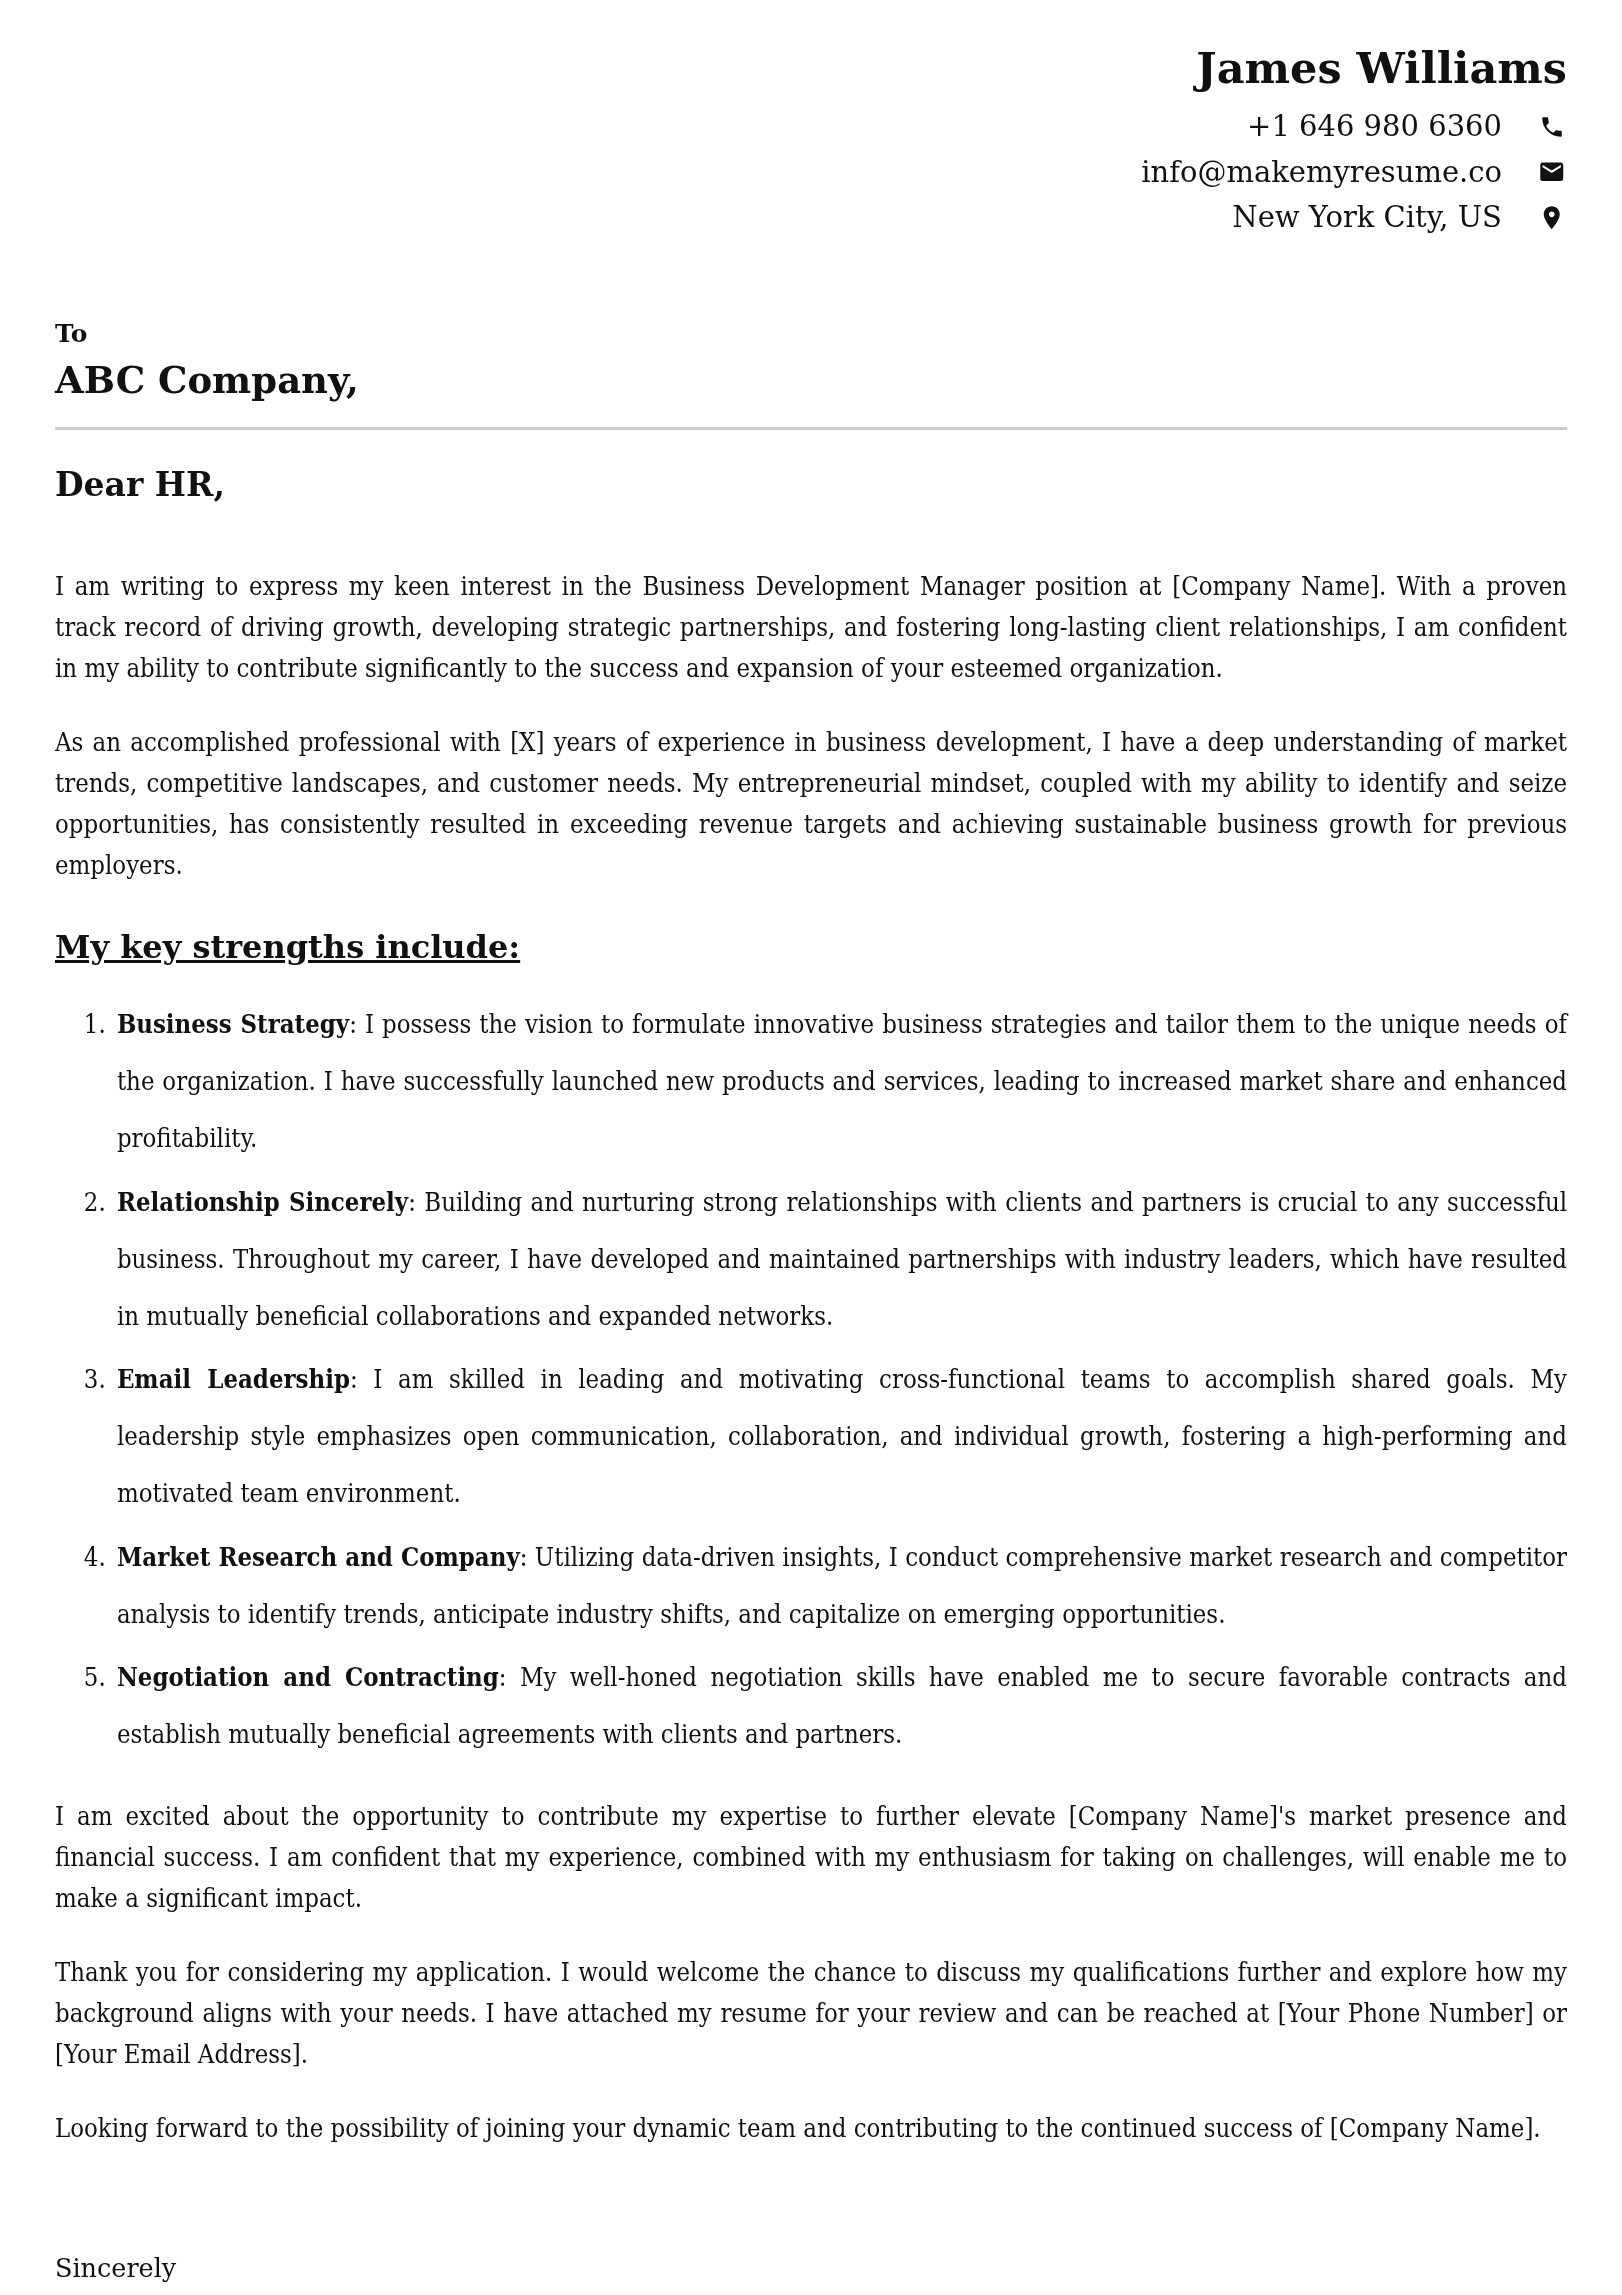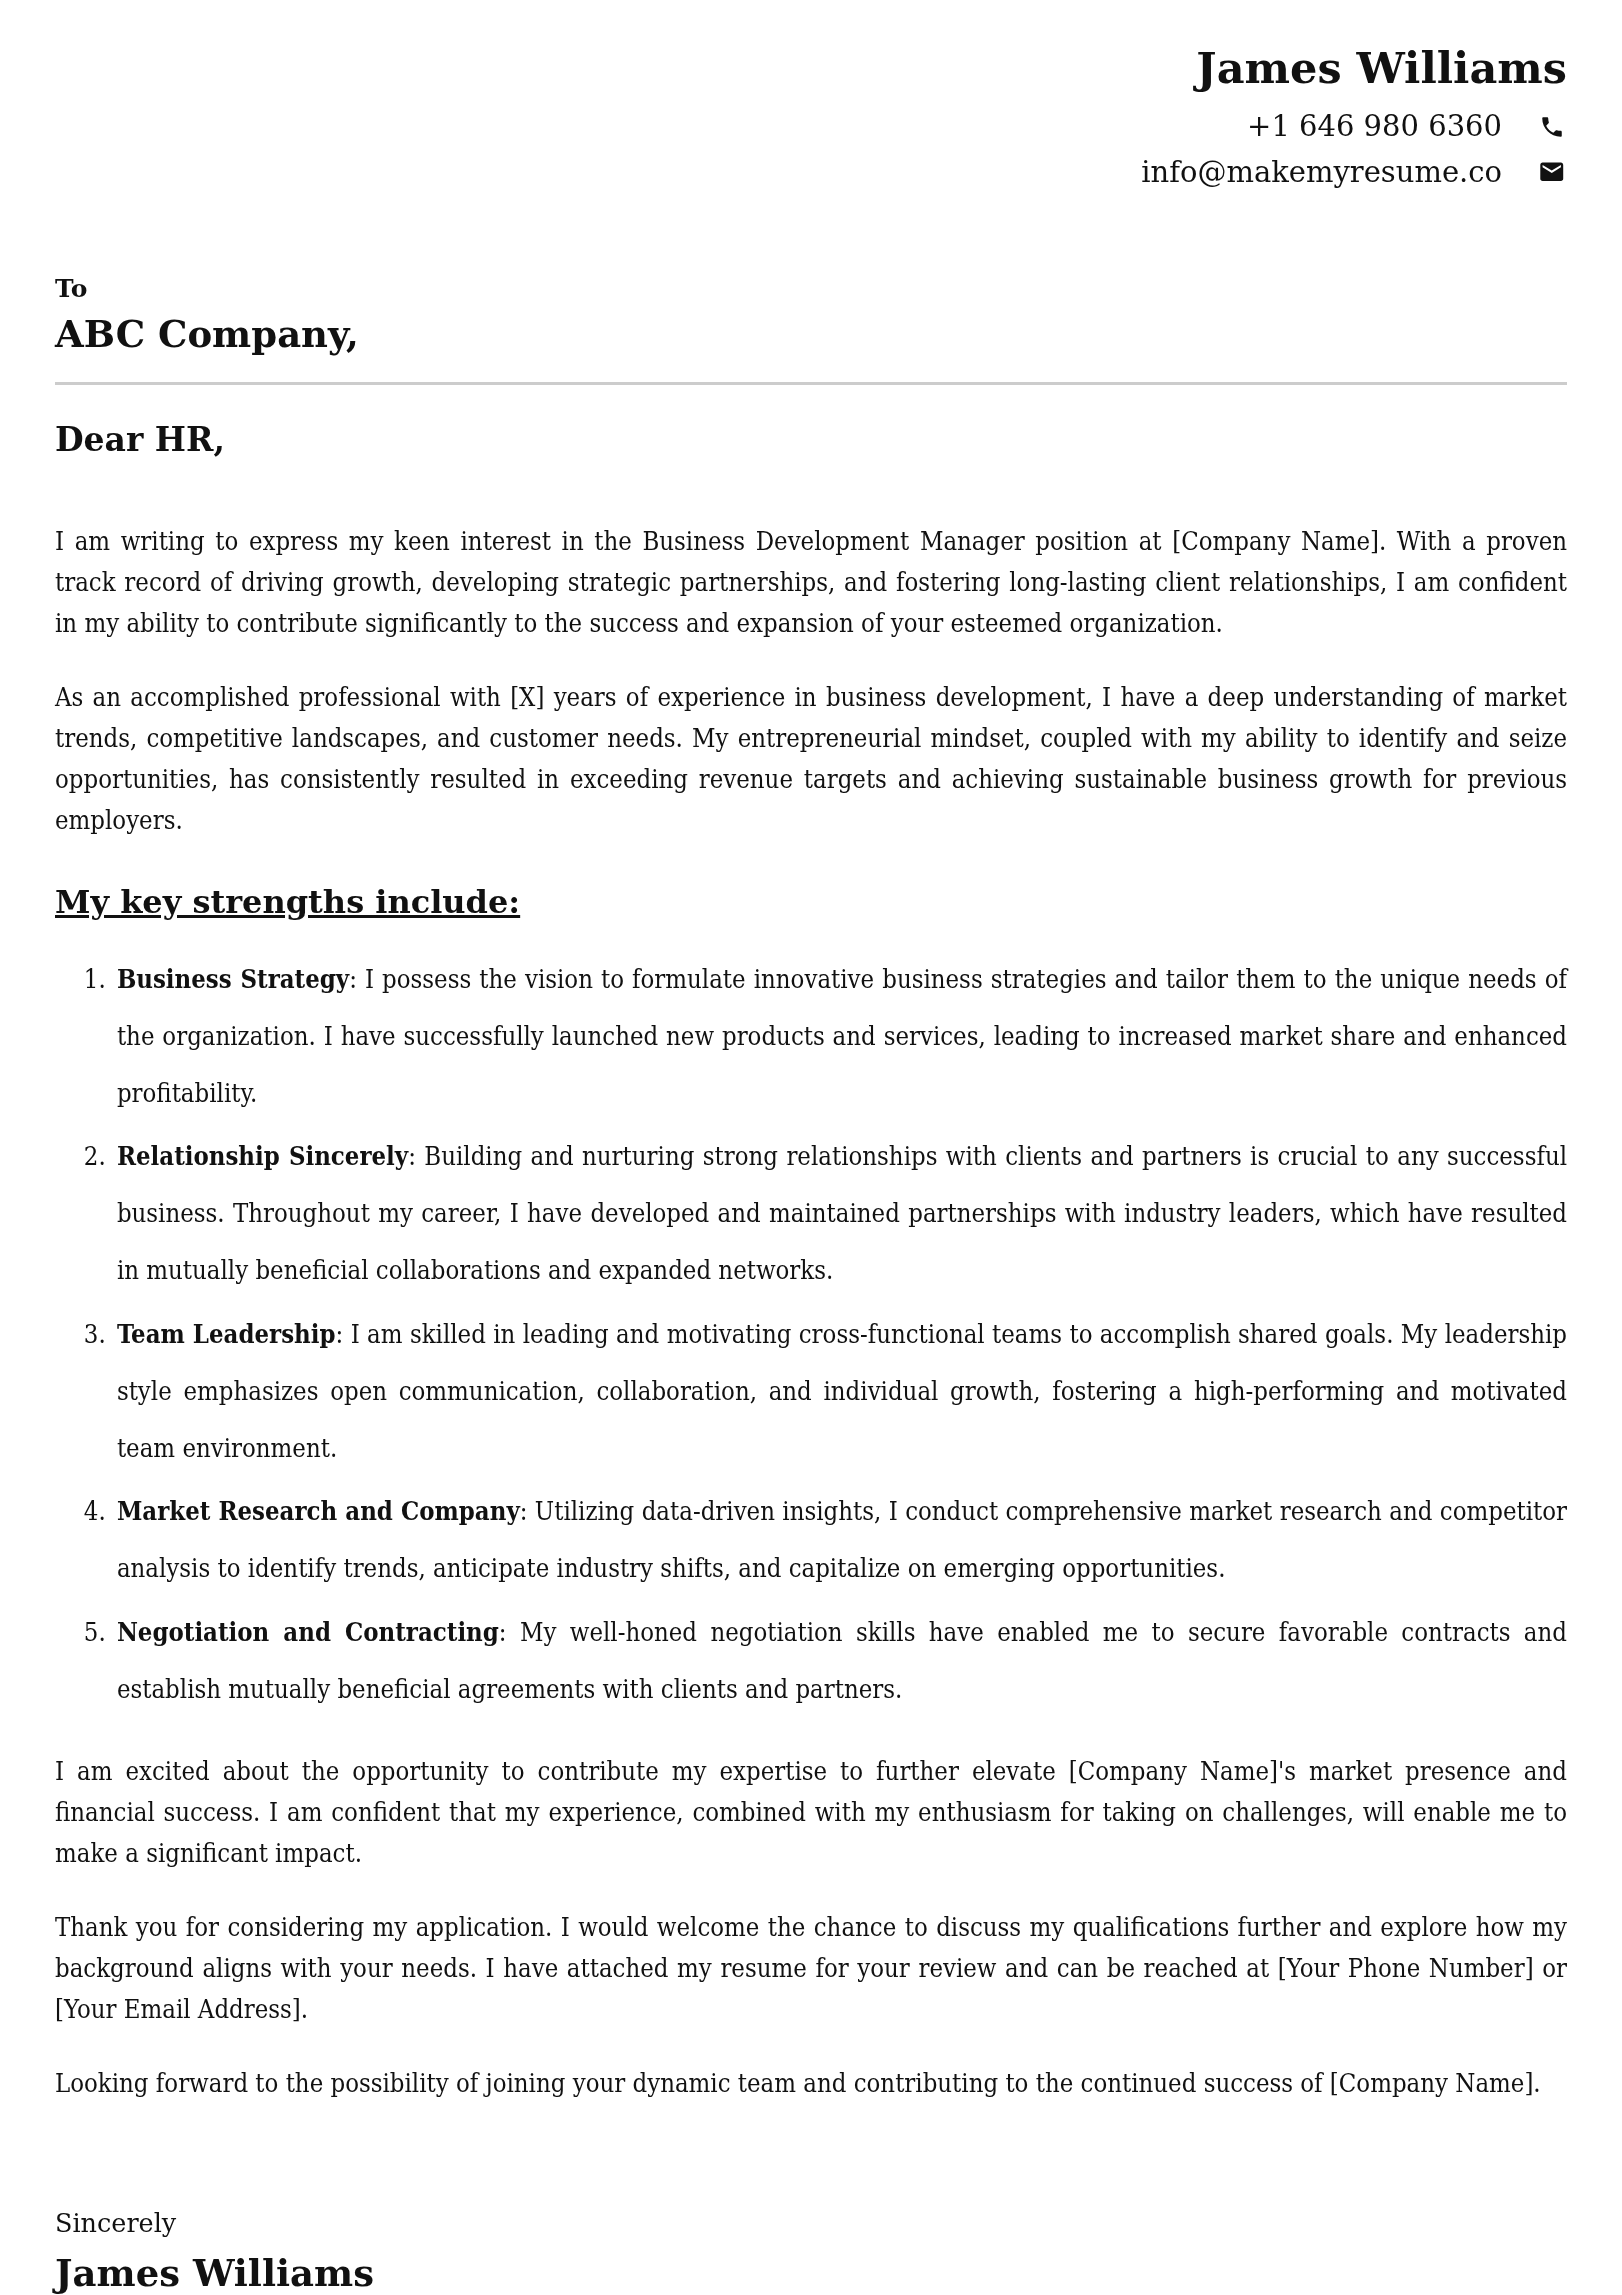--- a/index.html
+++ b/index.html
@@ -134,41 +134,49 @@
 
     <div class="contact-row">
       <span class="contact-text">info@makemyresume.co</span>
       <span class="icon">
         <svg width="27.5" height="27.5" viewBox="0 0 24 24" fill="#111111" aria-hidden="true">
           <path d="M20 4H4c-1.1 0-1.99.9-1.99 2L2 18c0 1.1.9 2 2 2h16c1.1 0 2-.9 2-2V6c0-1.1-.9-2-2-2zm0 4l-8 5-8-5V6l8 5 8-5v2z"></path>
         </svg>
       </span>
     </div>
 
+    <div class="contact-row">
+      <span class="contact-text">New York City, US</span>
+      <span class="icon">
+        <svg width="27.5" height="27.5" viewBox="0 0 24 24" fill="#111111" aria-hidden="true">
+          <path d="M12 2C8.13 2 5 5.13 5 9c0 5.25 7 13 7 13s7-7.75 7-13c0-3.87-3.13-7-7-7zm0 9.5c-1.38 0-2.5-1.12-2.5-2.5s1.12-2.5 2.5-2.5 2.5 1.12 2.5 2.5-1.12 2.5-2.5 2.5z"></path>
+        </svg>
+      </span>
+    </div>
   </header>
 
   <section class="recipient">
     <div class="to-label">To</div>
     <div class="company-name">ABC Company,</div>
   </section>
 
   <hr class="divider">
 
   <div class="salutation">Dear HR,</div>
 
   <p class="para">I am writing to express my keen interest in the Business Development Manager position at [Company Name]. With a proven track record of driving growth, developing strategic partnerships, and fostering long-lasting client relationships, I am confident in my ability to contribute significantly to the success and expansion of your esteemed organization.</p>
 
   <p class="para">As an accomplished professional with [X] years of experience in business development, I have a deep understanding of market trends, competitive landscapes, and customer needs. My entrepreneurial mindset, coupled with my ability to identify and seize opportunities, has consistently resulted in exceeding revenue targets and achieving sustainable business growth for previous employers.</p>
 
   <p class="strengths-heading">My key strengths include:</p>
 
   <ol class="strengths">
     <li><b>Business Strategy</b><span>: I possess the vision to formulate innovative business strategies and tailor them to the unique needs of the organization. I have successfully launched new products and services, leading to increased market share and enhanced profitability.</span></li>
     <li><b>Relationship Sincerely</b><span>: Building and nurturing strong relationships with clients and partners is crucial to any successful business. Throughout my career, I have developed and maintained partnerships with industry leaders, which have resulted in mutually beneficial collaborations and expanded networks.</span></li>
-    <li><b>Team Leadership</b><span>: I am skilled in leading and motivating cross-functional teams to accomplish shared goals. My leadership style emphasizes open communication, collaboration, and individual growth, fostering a high-performing and motivated team environment.</span></li>
+    <li><b>Email Leadership</b><span>: I am skilled in leading and motivating cross-functional teams to accomplish shared goals. My leadership style emphasizes open communication, collaboration, and individual growth, fostering a high-performing and motivated team environment.</span></li>
     <li><b>Market Research and Company</b><span>: Utilizing data-driven insights, I conduct comprehensive market research and competitor analysis to identify trends, anticipate industry shifts, and capitalize on emerging opportunities.</span></li>
     <li><b>Negotiation and Contracting</b><span>: My well-honed negotiation skills have enabled me to secure favorable contracts and establish mutually beneficial agreements with clients and partners.</span></li>
   </ol>
 
   <p class="para">I am excited about the opportunity to contribute my expertise to further elevate [Company Name]'s market presence and financial success. I am confident that my experience, combined with my enthusiasm for taking on challenges, will enable me to make a significant impact.</p>
 
   <p class="para">Thank you for considering my application. I would welcome the chance to discuss my qualifications further and explore how my background aligns with your needs. I have attached my resume for your review and can be reached at [Your Phone Number] or [Your Email Address].</p>
 
   <p class="para">Looking forward to the possibility of joining your dynamic team and contributing to the continued success of [Company Name].</p>
 

